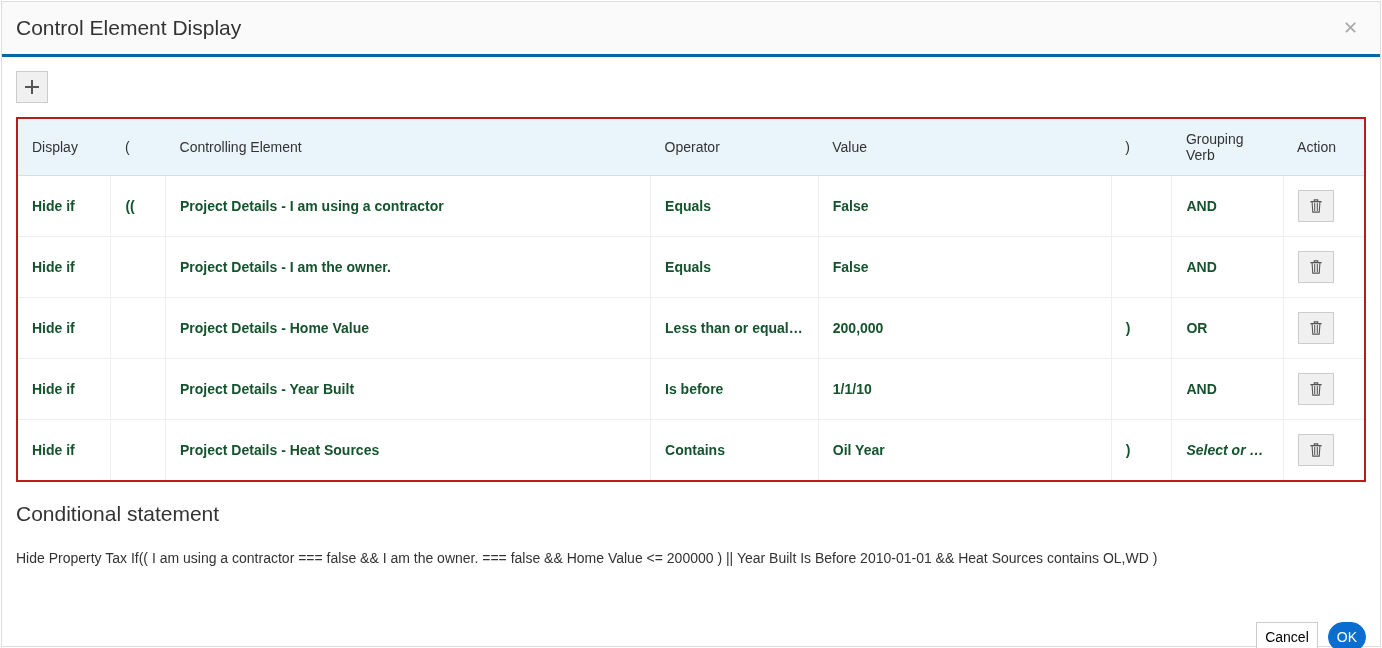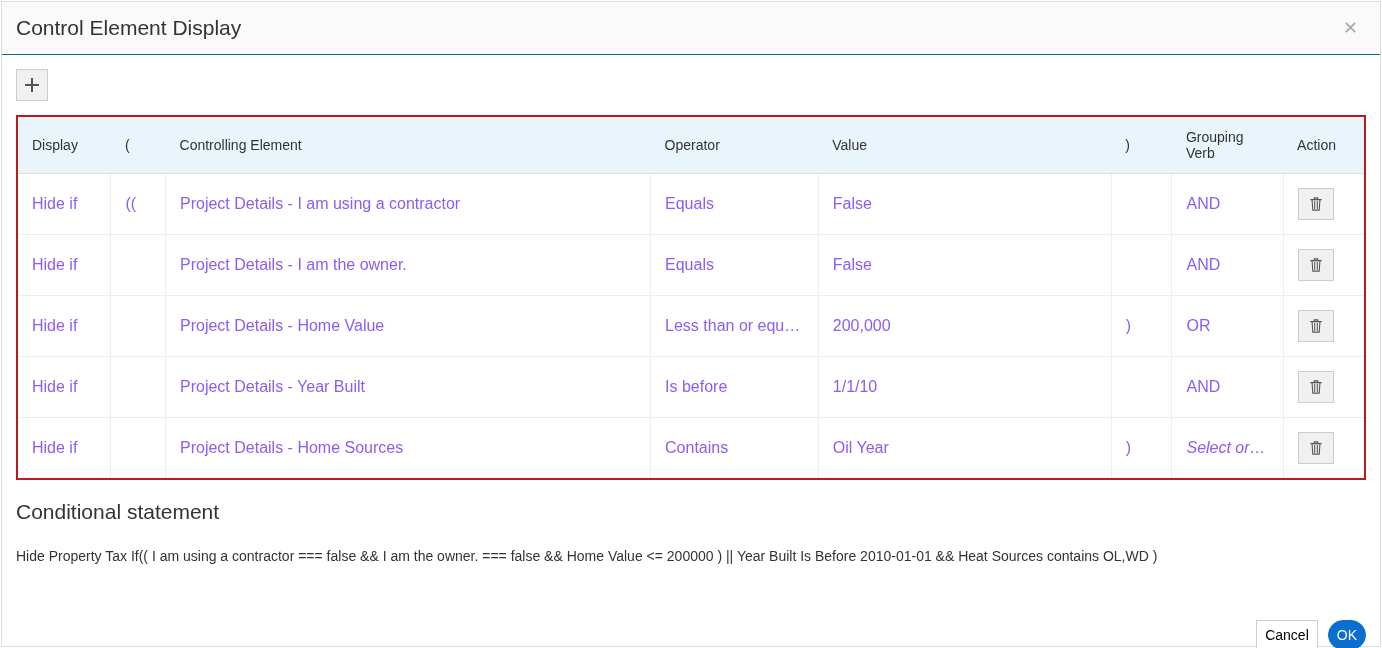--- a/index.html
+++ b/index.html
@@ -14,21 +14,21 @@
     .dialog {
       border: 1px solid #ddd;
       width: 1380px;
       height: 646px;
       margin: 1px;
     }
     .dialog-header {
       display: flex;
       justify-content: space-between;
       padding: 14px 18px 14px 14px;
-      border-bottom: 1px solid #0369a1;
+      border-bottom: 3px solid #0369a1;
       background: #fafafa;
     }
     .dialog-title {
       font-size: 21px;
       font-weight: 400;
       color: #333;
     }
     .close-btn {
       font-size: 18px;
       color: #aaa;
@@ -67,26 +67,27 @@
       padding: 12px 14px;
       background: #eaf4fb;
       color: #333;
       border-bottom: 1px solid #ddd;
       font-size: 14px;
     }
     .rules-table td {
       padding: 14px;
       border-bottom: 1px solid #eee;
       border-left: 1px solid #eee;
-      color: #8b5cf6;
-      font-size: 16px;
+      color: #14532d;
+      font-size: 14px;
       vertical-align: middle;
       white-space: nowrap;
       overflow: hidden;
       text-overflow: ellipsis;
+      font-weight: bold;
     }
     .rules-table td:first-child { border-left: none; }
     .rules-table tbody tr:last-child td { border-bottom: none; }
     .display-cell { color: #888; }
     .grouping-placeholder { color: #888; font-style: italic; }
     .trash-btn {
       width: 36px;
       height: 32px;
       border: 1px solid #ccc;
       background: #f0f0f0;
@@ -230,21 +231,21 @@
               <td>AND</td>
               <td><button class="trash-btn">
                   <svg viewBox="0 0 14 16">
                     <path d="M1 3 H13 M5 3 V1 H9 V3 M2.5 3 L3.3 15 H10.7 L11.5 3 M5.5 5 V13 M8.5 5 V13" stroke="#555" stroke-width="1.2" fill="none" stroke-linecap="round"></path>
                   </svg>
                 </button></td>
             </tr>
             <tr>
               <td class="display-cell">Hide if</td>
               <td></td>
-              <td>Project Details - Home Sources</td>
+              <td>Project Details - Heat Sources</td>
               <td>Contains</td>
               <td>Oil   Year</td>
               <td>)</td>
               <td class="grouping-placeholder">Select or e…</td>
               <td><button class="trash-btn">
                   <svg viewBox="0 0 14 16">
                     <path d="M1 3 H13 M5 3 V1 H9 V3 M2.5 3 L3.3 15 H10.7 L11.5 3 M5.5 5 V13 M8.5 5 V13" stroke="#555" stroke-width="1.2" fill="none" stroke-linecap="round"></path>
                   </svg>
                 </button></td>
             </tr>

